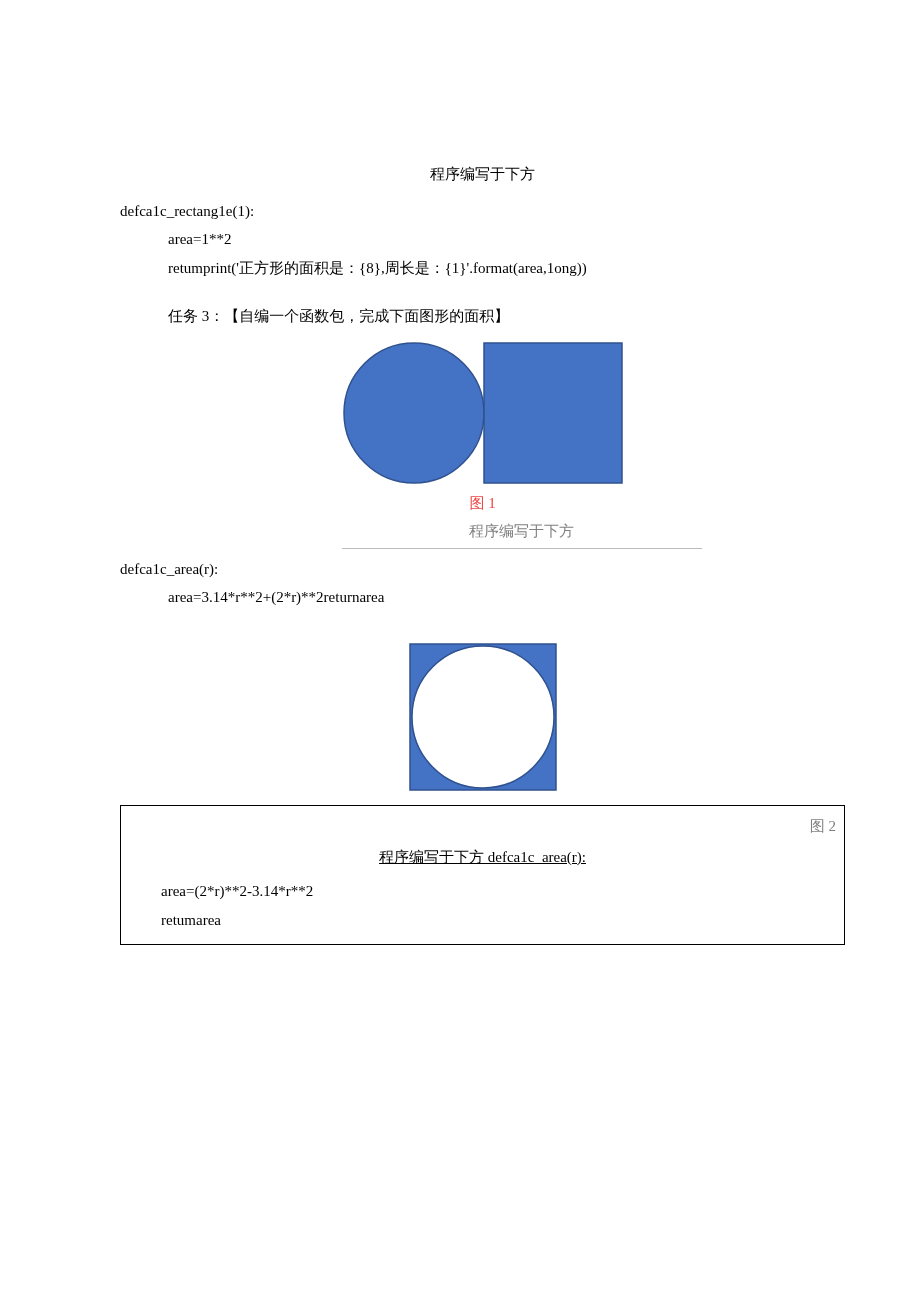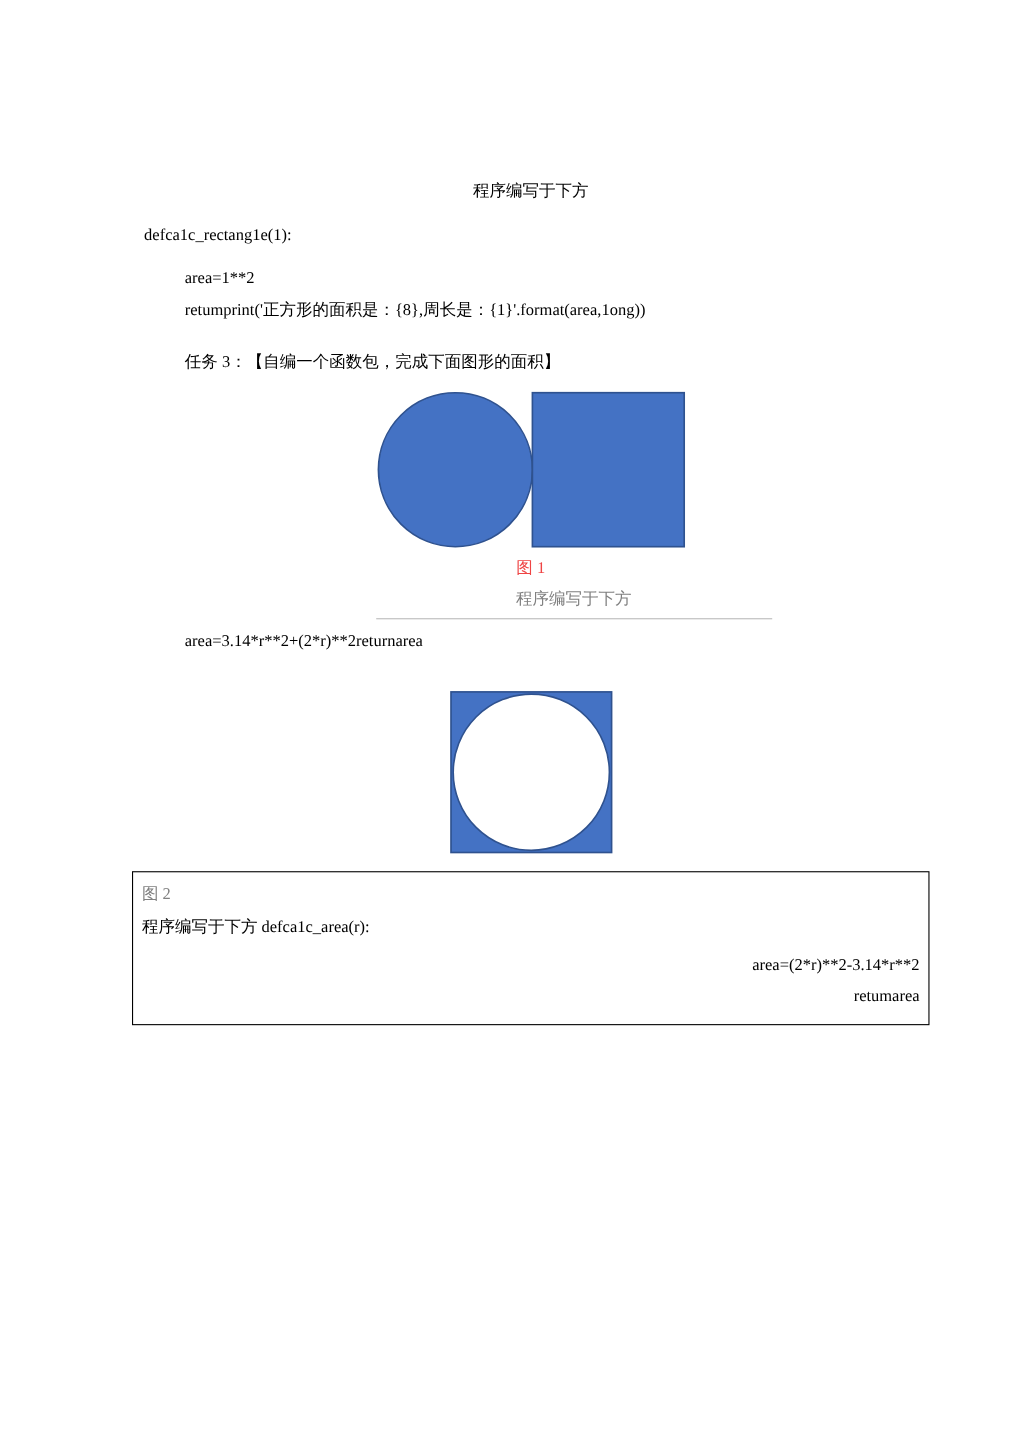--- a/index.html
+++ b/index.html
@@ -16,21 +16,21 @@
       padding: 160px 75px 80px 120px;
     }
     .title-center {
       text-align: center;
       margin-bottom: 8px;
     }
     .code-block {
       margin: 0;
       padding: 0;
     }
-    .code-line-0 { margin: 11px; }
+    .code-line-0 { margin: 0; }
     .code-line-1 { margin: 0; padding-left: 48px; }
     .task-line {
       margin: 20px 0 0 48px;
     }
     .figure1 {
       margin: 8px auto 0 auto;
       width: 282px;
       position: relative;
     }
     .fig1-svg {
@@ -53,30 +53,31 @@
       margin: 30px auto 0 auto;
       width: 150px;
     }
     .box3 {
       border: 1px solid #000;
       margin: 4px 0 0 0;
       padding: 6px 8px 10px 8px;
     }
     .box3-caption {
       color: #808080;
-      text-align: left;
+      text-align: right;
       margin: 0 0 2px 0;
     }
     .box3-line {
+      text-align: center;
       margin: 0 0 6px 0;
+      text-decoration: underline;
     }
     .box3-code {
       margin: 0;
       padding-left: 32px;
-      text-align: right;
     }
   </style>
 </head>
 <body>
 
 <div class="page">
 
   <div class="title-center">程序编写于下方</div>
 
   <div class="code-block">
@@ -92,20 +93,21 @@
       <circle cx="72" cy="74" r="70" stroke-width="1.5" fill="#4472C4"></circle>
       <circle cx="72" cy="74" r="70" fill="none" stroke-width="1.5" stroke="#2F528F"></circle>
       <rect x="142" y="4" width="138" height="140" fill="#4472C4"></rect>
       <rect x="142" y="4" width="138" height="140" fill="none" stroke-width="1.5" stroke="#2F528F"></rect>
     </svg>
     <p class="figure-caption">图 1</p>
     <div class="caption-underline">程序编写于下方</div>
   </div>
 
   <div class="code-block" style="margin-top:6px;">
+    <p class="code-line-0">defca1c_area(r):</p>
     <p class="code-line-1">area=3.14*r**2+(2*r)**2returnarea</p>
   </div>
 
   <div class="figure2-wrap">
     <svg width="150" height="150" viewBox="0 0 150 150">
       <rect x="2" y="2" width="146" height="146" fill="#4472C4"></rect>
       <rect x="2" y="2" width="146" height="146" fill="none" stroke-width="1.5" stroke="#2F528F"></rect>
       <circle cx="75" cy="75" r="71" fill="#FFFFFF"></circle>
       <circle cx="75" cy="75" r="71" fill="none" stroke-width="1.5" stroke="#2F528F"></circle>
     </svg>

